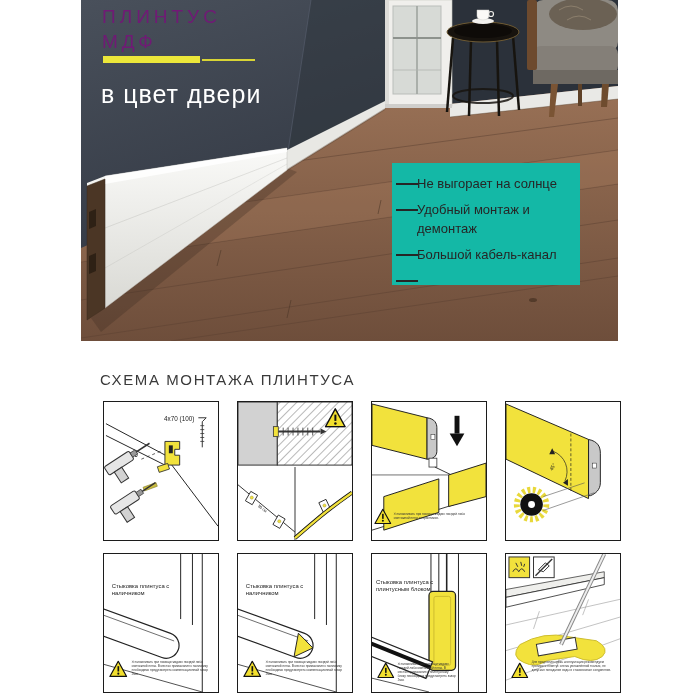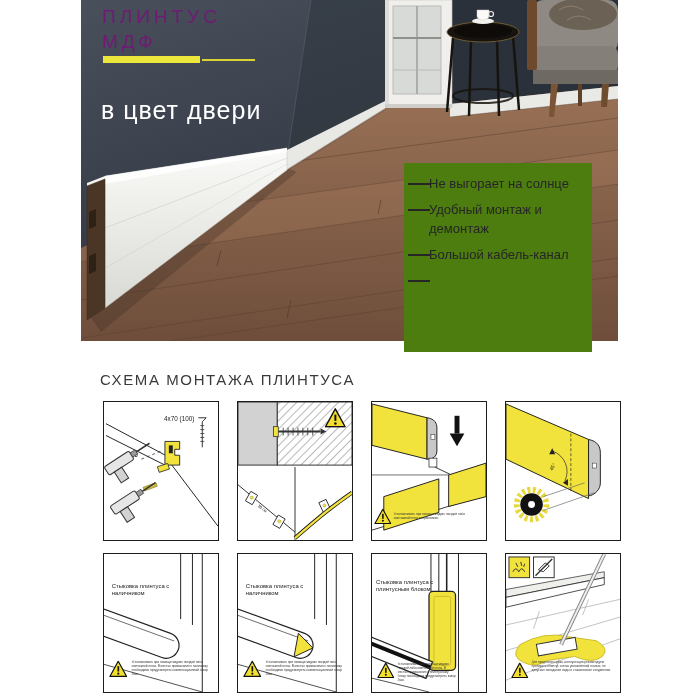--- a/index.html
+++ b/index.html
@@ -9,25 +9,25 @@
   
   #hero{position:absolute;left:81px;top:0;width:537px;height:341px;overflow:hidden;}
   #hero svg{display:block;}
 
   .hero-title{position:absolute;left:102px;top:4px;color:#701a75;font-size:19px;
     font-weight:500;letter-spacing:4px;line-height:25px;white-space:pre;}
   .title-underline{position:absolute;left:103px;top:55px;width:185px;height:9px;}
   .title-underline .thick{position:absolute;left:0;top:1px;width:97px;height:7px;background:#ece73a;}
   .title-underline .thin{position:absolute;left:99px;top:4px;width:53px;height:2px;background:#d8d435;}
   .hero-subtitle{position:absolute;left:101px;top:80px;color:#fff;font-size:25px;
-    font-weight:500;letter-spacing:1px;margin-top:16px;}
+    font-weight:500;letter-spacing:1px;}
 
   
-  .features-box{position:absolute;left:404px;top:163px;width:188px;height:189px;
-    background:#4d7c0f;box-sizing:border-box;padding:11px 8px 8px 25px;}
+  .features-box{position:absolute;left:392px;top:163px;width:188px;height:122px;
+    background:#14b8a6;box-sizing:border-box;padding:11px 8px 8px 25px;}
   .features-box ul{margin:0;padding:0;list-style:none;display:flex;flex-direction:column;gap:7px;}
   .features-box li{position:relative;font-size:13px;line-height:19px;color:#262626;font-weight:500;}
   .features-box .dash{position:absolute;left:-21px;top:9px;width:22px;border-top:2px solid #262626;}
 
   
   .schema-heading{position:absolute;left:100px;top:371px;color:#3a3a3a;font-size:15px;
     font-weight:500;letter-spacing:1.6px;}
 
   .panel{position:absolute;width:116px;height:140px;border:1.5px solid #1c1c1c;
     background:#fff;box-sizing:border-box;}

